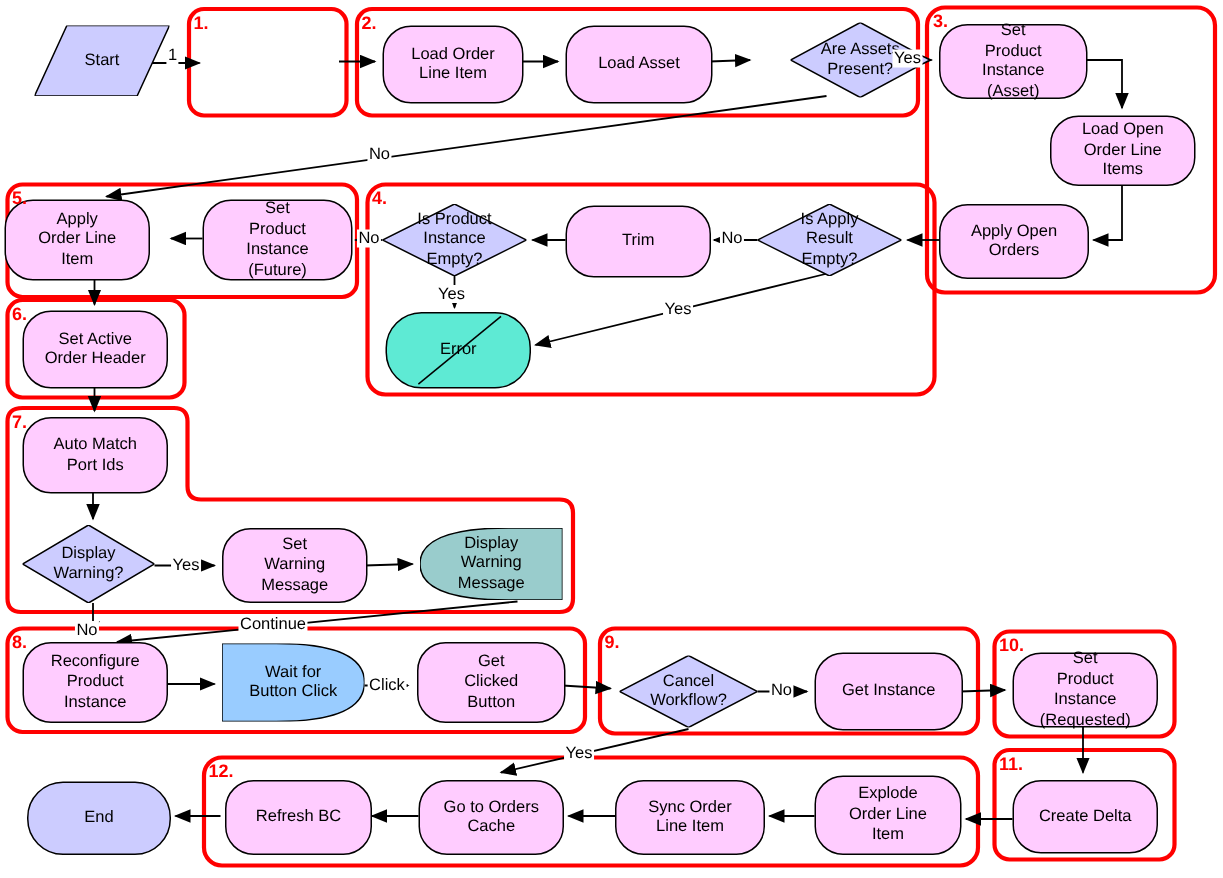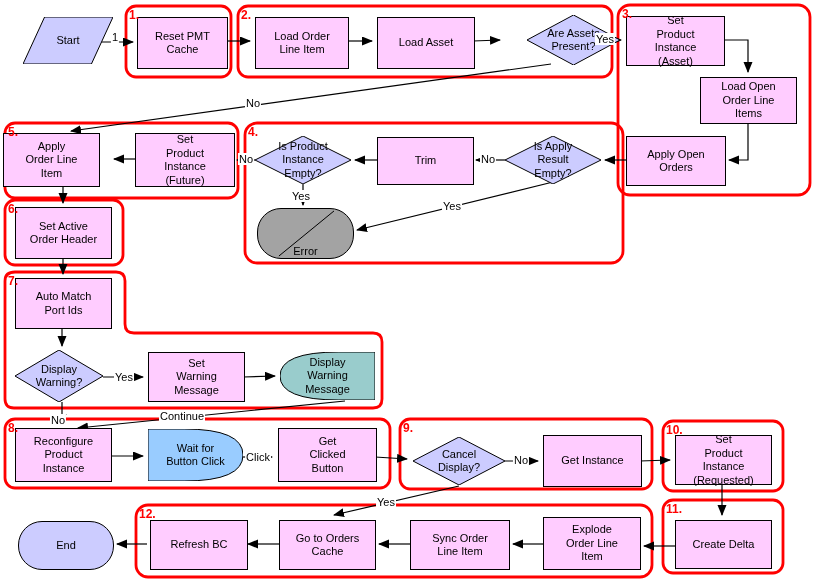--- a/index.html
+++ b/index.html
@@ -1,24 +1,24 @@
 <!DOCTYPE html>
 <html><head>
 <meta charset="utf-8">
 <style>
   html,body{margin:0;padding:0;background:#fff;}
   #stage{position:relative;width:815px;height:585px;background:#ffffff;overflow:hidden;
          font-family:"Liberation Sans", sans-serif;color:#000;}
   #wires{position:absolute;left:0;top:0;z-index:1;}
   .node{position:absolute;z-index:3;display:flex;align-items:center;justify-content:center;
-        text-align:center;font-size:11px;line-height:13.5px;white-space:pre-line;}
+        text-align:center;font-size:11px;line-height:13.5px;white-space:pre-line;border-radius:19px;}
   .node .lbl{position:relative;z-index:2;}
   .box{background:#FFCCFF;border:1px solid #000;}
   .stadium{background:#CCCCFF;border:1px solid #000;border-radius:24px;}
-  .error{background:#a3a3a3;border:1px solid #000;border-radius:24px;align-items:flex-end;}
+  .error{background:#5eead4;border:1px solid #000;border-radius:24px;}
   .shape{position:absolute;left:0;top:0;width:100%;height:100%;z-index:0;}
   .elbl{position:absolute;z-index:4;transform:translate(-50%,-50%);background:#fff;
         padding:0 1px;font-size:11px;white-space:nowrap;}
   .gnum{position:absolute;z-index:4;color:#FF0000;font-weight:bold;font-size:12px;}
 </style>
 </head>
 <body>
 
 <div id="stage">
 
@@ -109,24 +109,20 @@
   <span class="elbl" style="left:521px;top:460px">No</span>
   <span class="elbl" style="left:386px;top:502px">Yes</span>
 
   <div class="node" style="left:23px;top:17px;width:90px;height:47px">
     <svg class="shape" viewBox="0 0 100 100" preserveAspectRatio="none">
       <polygon points="24,0 100,0 76,100 0,100" fill="#CCCCFF" stroke="#000" vector-effect="non-scaling-stroke"></polygon>
     </svg>
     <span class="lbl">Start</span>
   </div>
 
-  <div class="node box" style="left:137px;top:17px;width:89px;height:50px">
-    <span class="lbl">Reset PMT
-Cache</span>
-  </div>
 
   <div class="node box" style="left:255px;top:17px;width:92px;height:50px">
     <span class="lbl">Load Order
 Line Item</span>
   </div>
 
   <div class="node box" style="left:377px;top:17px;width:96px;height:50px">
     <span class="lbl">Load Asset</span>
   </div>
 
@@ -249,21 +245,21 @@
     <span class="lbl">Get
 Clicked
 Button</span>
   </div>
 
   <div class="node" style="left:413px;top:437px;width:92px;height:48px">
     <svg class="shape" viewBox="0 0 100 100" preserveAspectRatio="none">
       <polygon points="50,0 100,50 50,100 0,50" fill="#CCCCFF" stroke="#000" vector-effect="non-scaling-stroke"></polygon>
     </svg>
     <span class="lbl">Cancel
-Display?</span>
+Workflow?</span>
   </div>
 
   <div class="node box" style="left:543px;top:435px;width:97px;height:50px">
     <span class="lbl">Get Instance</span>
   </div>
 
   <div class="node box" style="left:675px;top:435px;width:95px;height:48px">
     <span class="lbl">Set
 Product
 Instance

